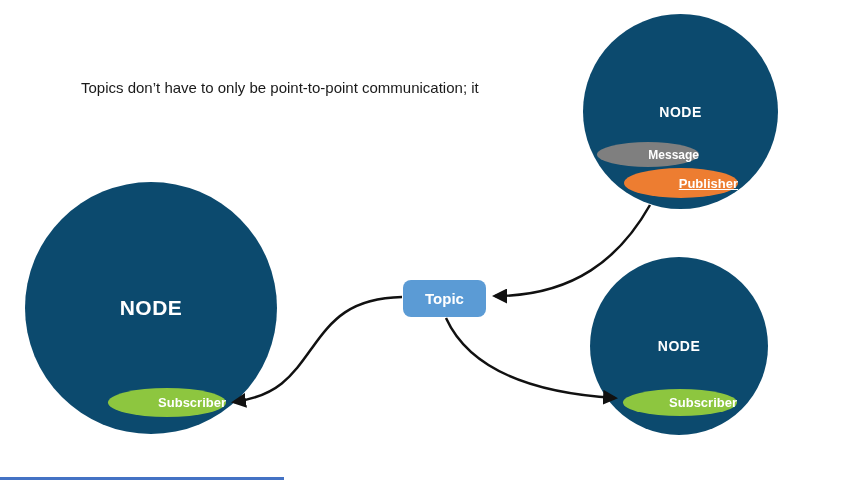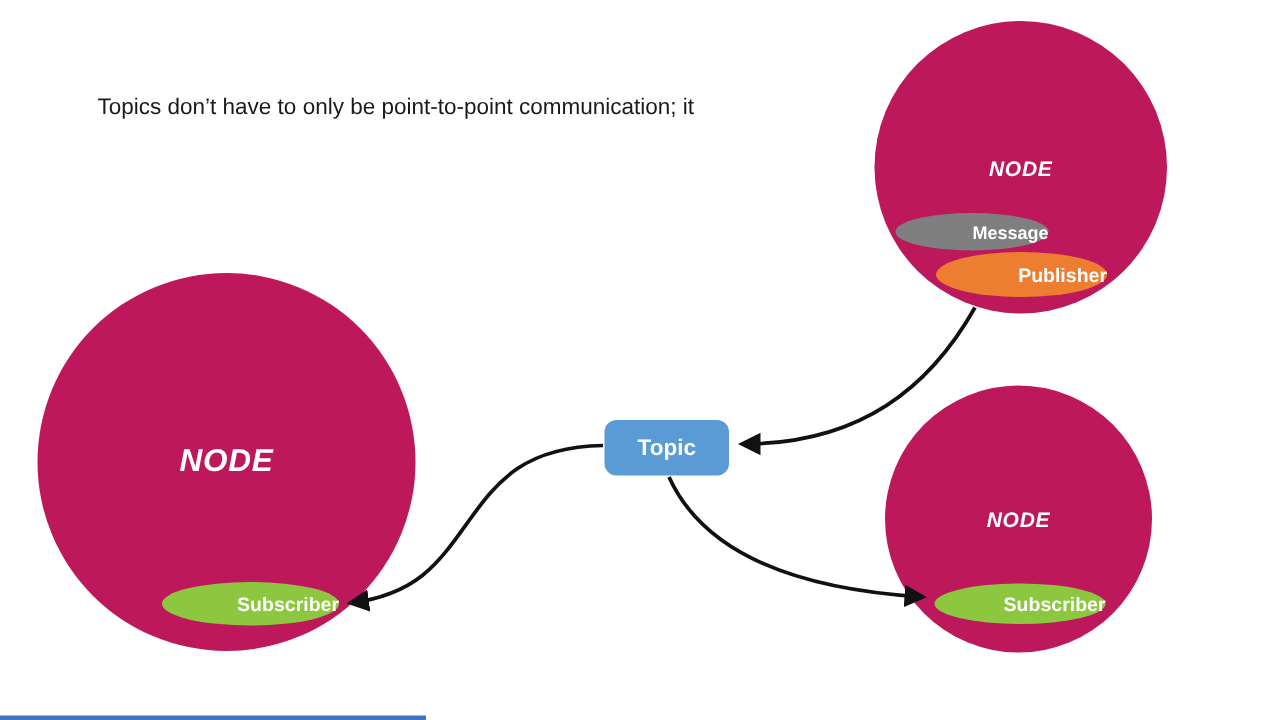--- a/index.html
+++ b/index.html
@@ -13,33 +13,32 @@
     width: 854px;
     height: 480px;
     background: #ffffff;
     overflow: hidden;
   }
   .caption {
     position: absolute;
     left: 65px;
     top: 58px;
     width: 440px;
-    margin: 0;
+    margin: 16px;
     font-size: 15px;
     line-height: 28px;
     color: #1a1a1a;
   }
   .circle {
     position: absolute;
     border-radius: 50%;
-    background: #be185d;
+    background: #0c4a6e;
     display: flex;
     align-items: center;
     justify-content: center;
-    font-style: italic;
   }
   .circle-left   { left: 25px;  top: 182px; width: 252px; height: 252px; }
   .circle-tr     { left: 583px; top: 14px;  width: 195px; height: 195px; }
   .circle-br     { left: 590px; top: 257px; width: 178px; height: 178px; }
   .node-label {
     color: #ffffff;
     font-weight: bold;
     letter-spacing: 0.5px;
   }
   .node-label.big   { font-size: 21px; }
@@ -47,21 +46,21 @@
   .pill {
     position: absolute;
     border-radius: 50%;
     display: flex;
     align-items: center;
     justify-content: flex-end;
     color: #ffffff;
     font-weight: bold;
   }
   .pill-message    { left: 597px; top: 142px; width: 102px; height: 25px; background: #7F7F7F; font-size: 12px; }
-  .pill-publisher  { left: 624px; top: 168px; width: 114px; height: 30px; background: #ED7D31; font-size: 13px; }
+  .pill-publisher  { left: 624px; top: 168px; width: 114px; height: 30px; background: #ED7D31; font-size: 13px; text-decoration: underline; }
   .pill-sub-left   { left: 108px; top: 388px; width: 118px; height: 29px; background: #8DC63F; font-size: 13px; }
   .pill-sub-br     { left: 623px; top: 389px; width: 114px; height: 27px; background: #8DC63F; font-size: 13px; }
   .topic-box {
     position: absolute;
     left: 403px; top: 280px;
     width: 83px; height: 37px;
     background: #5B9BD5;
     border-radius: 8px;
     display: flex;
     align-items: center;

